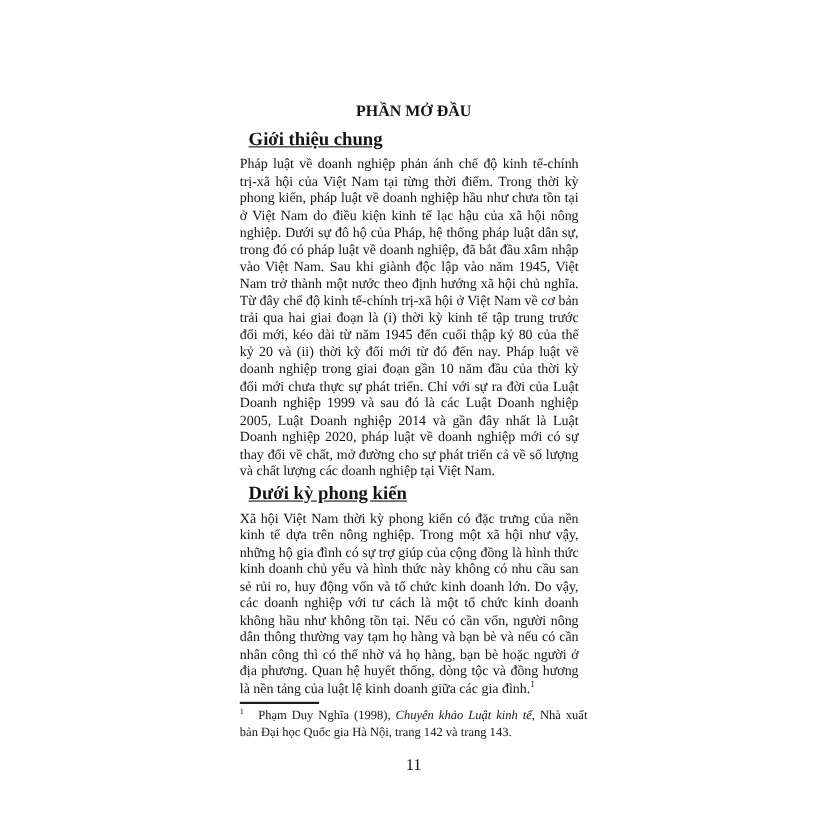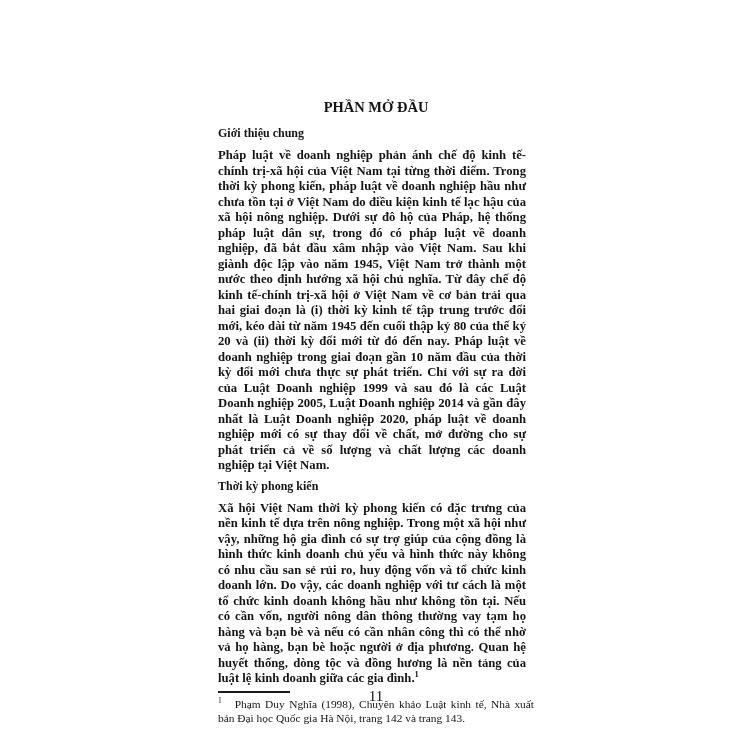--- a/index.html
+++ b/index.html
@@ -12,42 +12,42 @@
     width: 750px;
     height: 750px;
     background: #ffffff;
     color: #141414;
     font-family: "Liberation Serif", "DejaVu Serif", serif;
     overflow: hidden;
   }
   .column {
     position: absolute;
     left: 218px;
-    top: 99px;
+    top: 93px;
     width: 316px;
   }
   .doc-title {
     font-size: 14.5px;
     font-weight: 700;
     text-align: center;
     line-height: 16px;
     margin: 0 0 10px 0;
   }
   .sec-heading {
-    font-size: 12px;
+    font-size: 17px;
     font-weight: 700;
     line-height: 16px;
-    margin: 0 0 7px 0;
+    margin: 0 0 7px 8px;
+    text-decoration: underline;
   }
   p.body-par {
     font-size: 12.7px;
     line-height: 15.5px;
     text-align: justify;
     margin: 0 8px 4px 0;
-    font-weight: bold;
   }
   sup.fnref {
     font-size: 8.5px;
     line-height: 0;
     vertical-align: super;
   }
   .fn-rule {
     width: 72px;
     border-top: 2px solid #1a1a1a;
     margin: 2px 0 4px 0;
@@ -62,20 +62,21 @@
   sup.fnmark {
     font-size: 7.5px;
     line-height: 0;
     vertical-align: super;
   }
   .fn-gap {
     display: inline-block;
     width: 13px;
   }
   .book-title {
+    font-style: italic;
   }
   .pageno {
     position: absolute;
     left: 218px;
     top: 689px;
     width: 316px;
     text-align: center;
     font-size: 15px;
     line-height: 15px;
   }
@@ -85,21 +86,21 @@
 
 <div class="sheet">
   <div class="column">
 
     <h1 class="doc-title">PHẦN MỞ ĐẦU</h1>
 
     <h2 class="sec-heading">Giới thiệu chung</h2>
 
     <p class="body-par">Pháp luật về doanh nghiệp phản ánh chế độ kinh tế-chính trị-xã hội của Việt Nam tại từng thời điểm. Trong thời kỳ phong kiến, pháp luật về doanh nghiệp hầu như chưa tồn tại ở Việt Nam do điều kiện kinh tế lạc hậu của xã hội nông nghiệp. Dưới sự đô hộ của Pháp, hệ thống pháp luật dân sự, trong đó có pháp luật về doanh nghiệp, đã bắt đầu xâm nhập vào Việt Nam. Sau khi giành độc lập vào năm 1945, Việt Nam trở thành một nước theo định hướng xã hội chủ nghĩa. Từ đây chế độ kinh tế-chính trị-xã hội ở Việt Nam về cơ bản trải qua hai giai đoạn là (i) thời kỳ kinh tế tập trung trước đổi mới, kéo dài từ năm 1945 đến cuối thập kỷ 80 của thế kỷ 20 và (ii) thời kỳ đổi mới từ đó đến nay. Pháp luật về doanh nghiệp trong giai đoạn gần 10 năm đầu của thời kỳ đổi mới chưa thực sự phát triển. Chỉ với sự ra đời của Luật Doanh nghiệp 1999 và sau đó là các Luật Doanh nghiệp 2005, Luật Doanh nghiệp 2014 và gần đây nhất là Luật Doanh nghiệp 2020, pháp luật về doanh nghiệp mới có sự thay đổi về chất, mở đường cho sự phát triển cả về số lượng và chất lượng các doanh nghiệp tại Việt Nam.</p>
 
-    <h2 class="sec-heading">Thời kỳ phong kiến</h2>
+    <h2 class="sec-heading">Dưới kỳ phong kiến</h2>
 
     <p class="body-par"><span>Xã hội Việt Nam thời kỳ phong kiến có đặc trưng của nền kinh tế dựa trên nông nghiệp. Trong một xã hội như vậy, những hộ gia đình có sự trợ giúp của cộng đồng là hình thức kinh doanh chủ yếu và hình thức này không có nhu cầu san sẻ rủi ro, huy động vốn và tổ chức kinh doanh lớn. Do vậy, các doanh nghiệp với tư cách là một tổ chức kinh doanh không hầu như không tồn tại. Nếu có cần vốn, người nông dân thông thường vay tạm họ hàng và bạn bè và nếu có cần nhân công thì có thể nhờ vả họ hàng, bạn bè hoặc người ở địa phương. Quan hệ huyết thống, dòng tộc và đồng hương là nền tảng của luật lệ kinh doanh giữa các gia đình.</span><sup class="fnref">1</sup></p>
 
     <div class="fn-rule"></div>
 
     <p class="footnote"><sup class="fnmark">1</sup><span class="fn-gap"></span><span>Phạm Duy Nghĩa (1998), </span><span class="book-title">Chuyên khảo Luật kinh tế</span><span>, Nhà xuất bản Đại học Quốc gia Hà Nội, trang 142 và trang 143.</span></p>
 
   </div>
 
   <div class="pageno">11</div>

